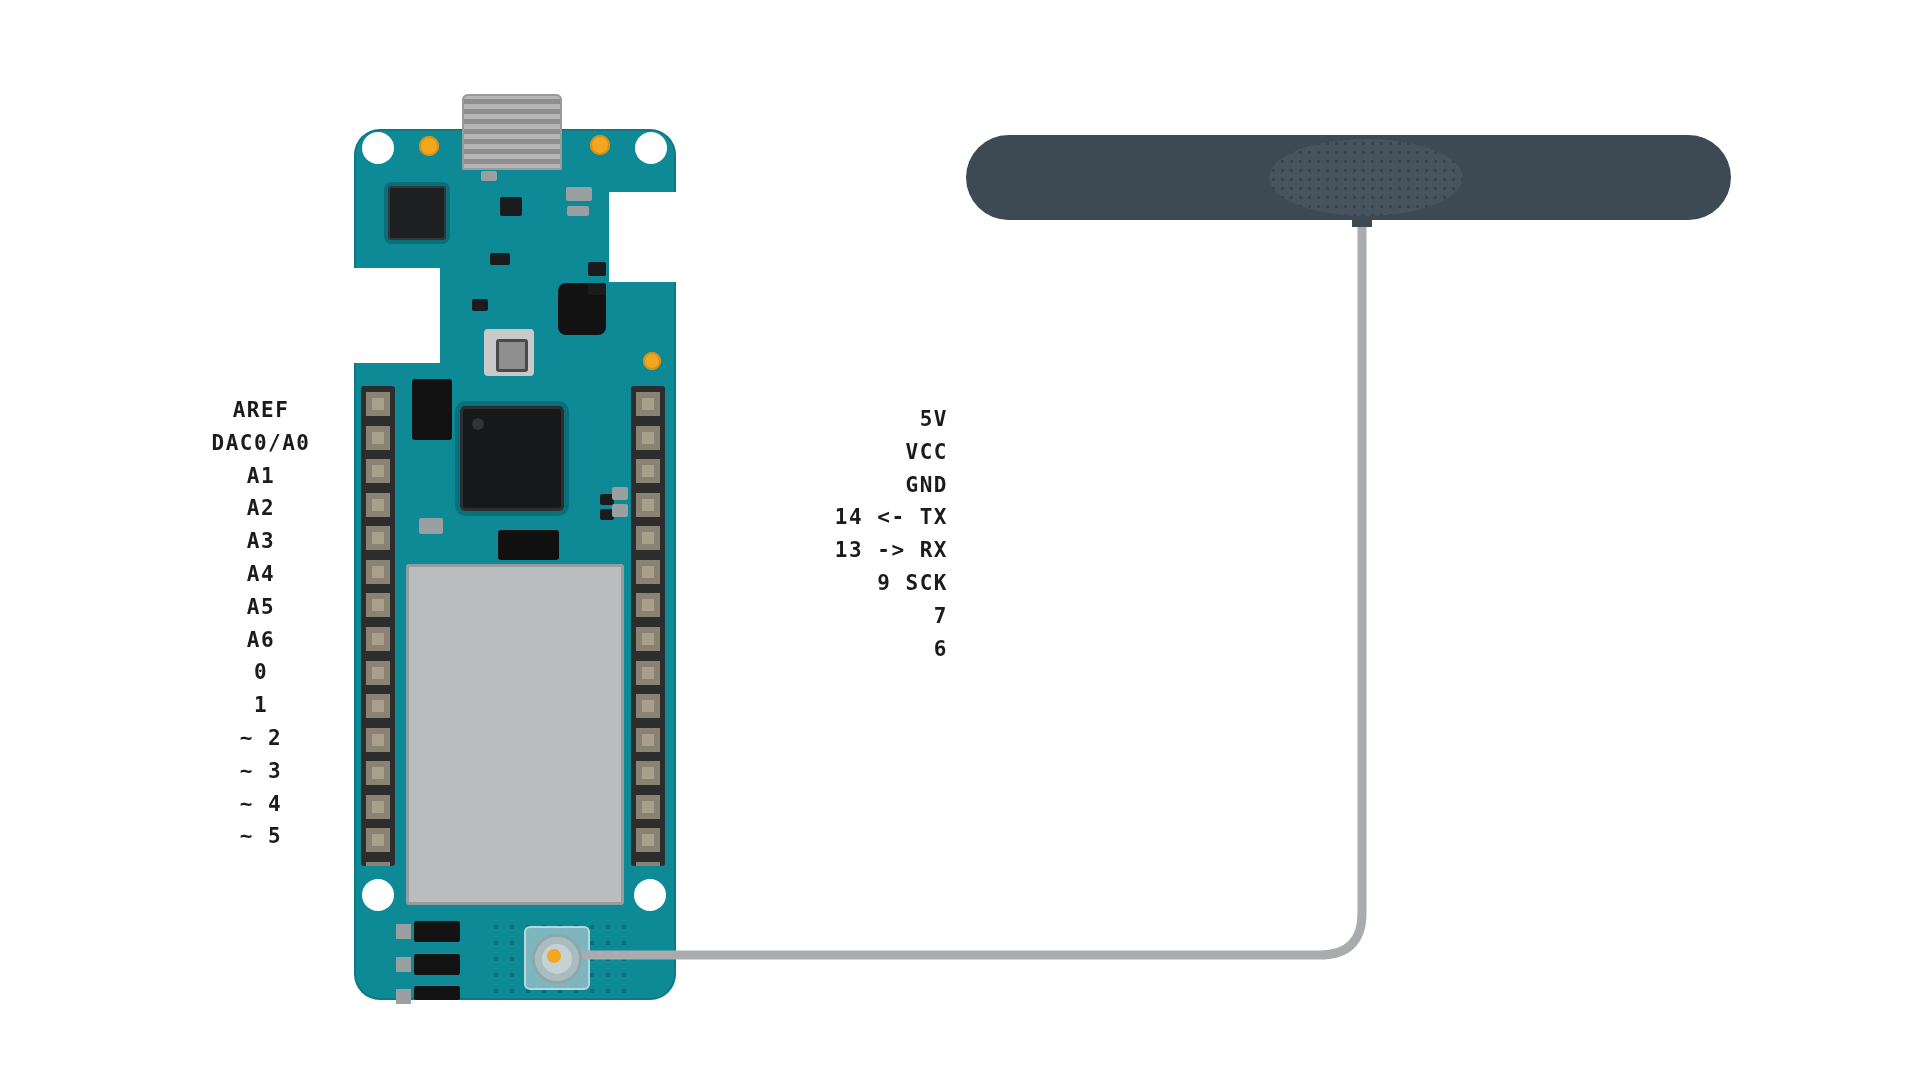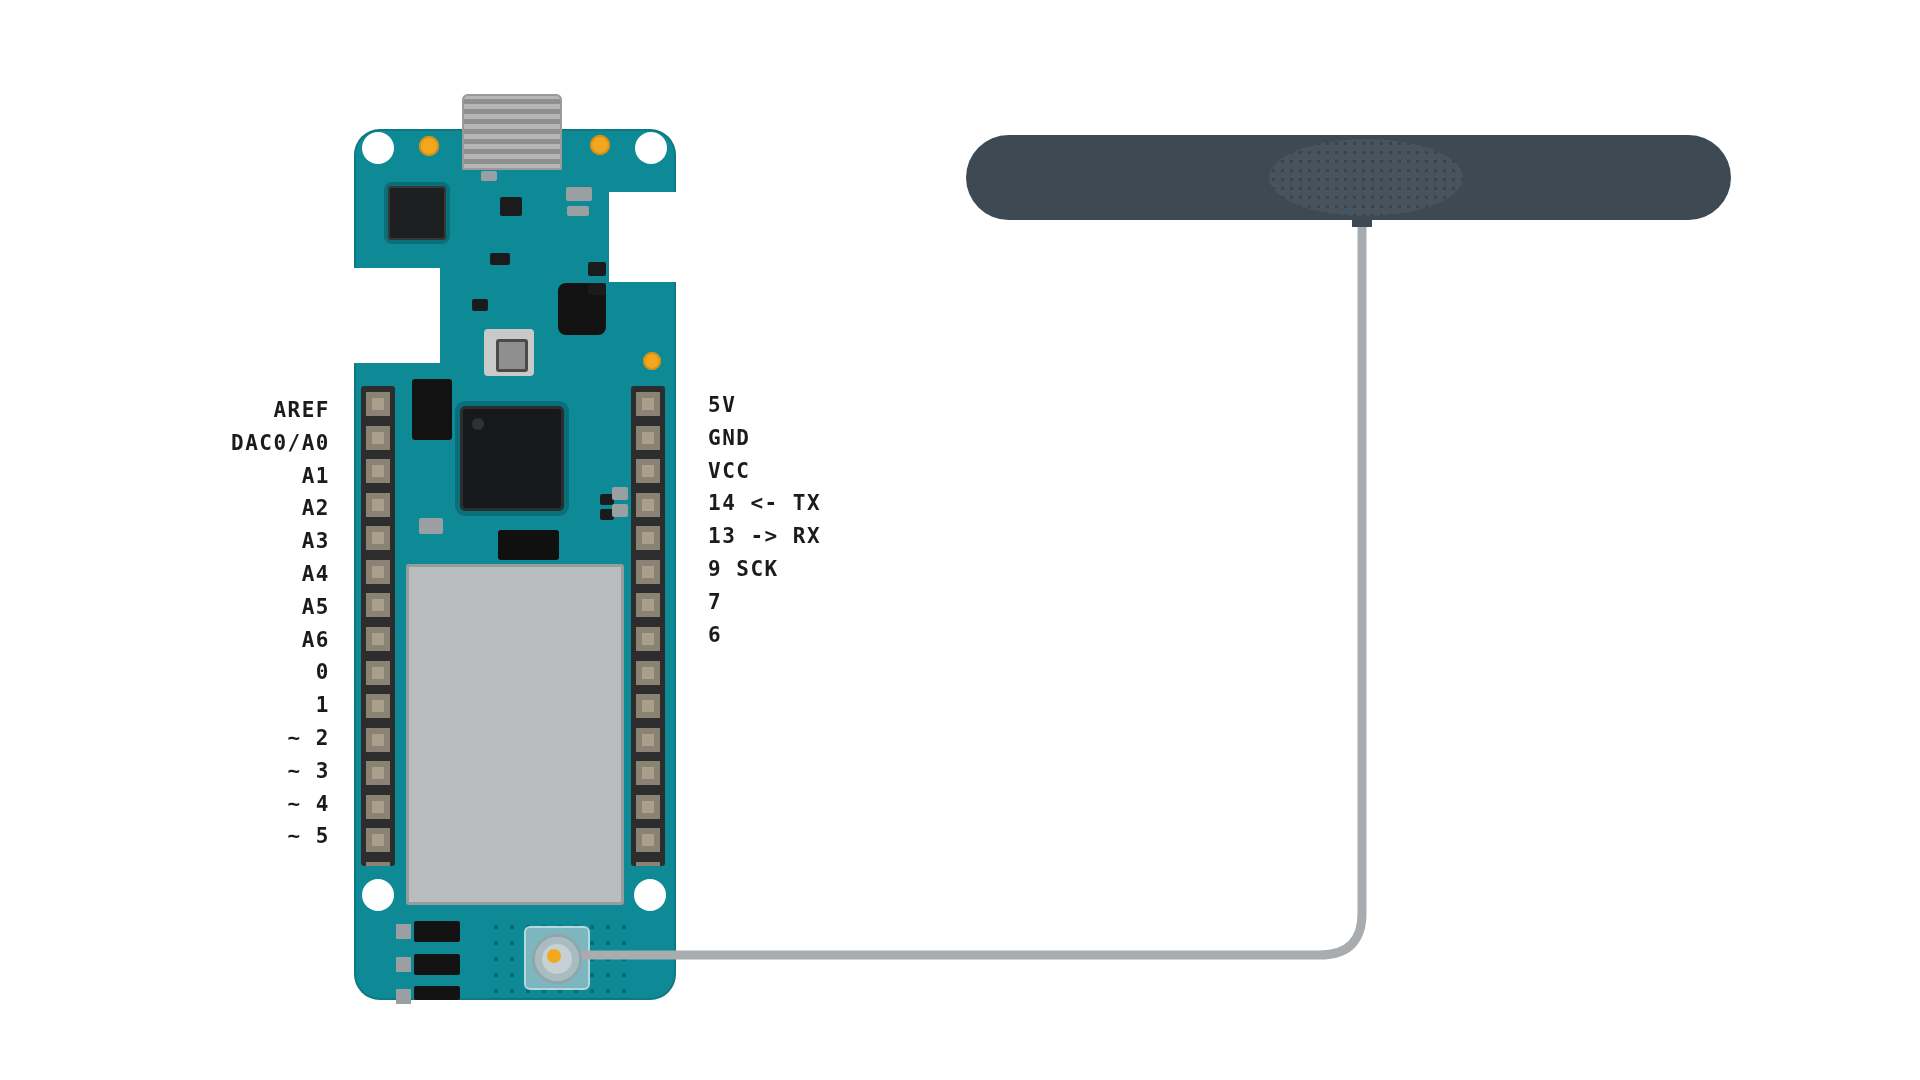--- a/index.html
+++ b/index.html
@@ -36,22 +36,22 @@
   #shield{left:406px;top:564px;width:212px;height:335px;background:#b9bdbe;border:3px solid #969b9d;border-radius:3px;}
 
   .pinstrip{width:34px;height:480px;background:#2d2d2d;border-radius:3px;}
   .pinstrip .pads{position:absolute;left:5px;right:5px;top:6px;bottom:0;
       background:repeating-linear-gradient(180deg,#8a8272 0 24px,rgba(0,0,0,0) 24px 33.57px);}
   .pinstrip .pads2{position:absolute;left:11px;right:11px;top:12px;bottom:0;
       background:repeating-linear-gradient(180deg,#a99f8b 0 12px,rgba(0,0,0,0) 12px 33.57px);}
 
   .pin-labels{font-weight:bold;font-size:21px;letter-spacing:1.5px;color:#1b1b1b;}
   .pin-labels div{height:32.8px;line-height:32.8px;white-space:pre;}
-  #labels-left{left:140px;top:394px;width:190px;text-align:right;}
-  #labels-right{left:688px;top:389px;width:260px;text-align:left;margin-left:20px;}
+  #labels-left{left:166px;top:394px;width:190px;text-align:center;}
+  #labels-right{left:688px;top:403px;width:260px;text-align:right;}
 
   .bconn{background:#131313;border-radius:2px;}
   .bpad{background:#9aa0a2;}
   #dots{left:488px;top:919px;width:144px;height:82px;
         background-image:radial-gradient(circle,#0a6d77 2.2px,rgba(0,0,0,0) 2.5px);
         background-size:16px 16px;}
 
   #ufl-base{left:524px;top:926px;width:62px;height:60px;background:#7db6be;border:2px solid #b5d8dc;border-radius:6px;}
   #ufl{left:532px;top:934px;width:44px;height:44px;border-radius:50%;background:#c6d1d3;
        border:3px solid #8fa6aa;box-shadow:inset 0 0 0 7px #a9bdc0;}
@@ -133,22 +133,22 @@
     <div>A6</div>
     <div>0</div>
     <div>1</div>
     <div>~ 2</div>
     <div>~ 3</div>
     <div>~ 4</div>
     <div>~ 5</div>
   </div>
   <div id="labels-right" class="abs pin-labels">
     <div>5V</div>
+    <div>VCC</div>
     <div>GND</div>
-    <div>VCC</div>
     <div>14 &lt;- TX</div>
     <div>13 -&gt; RX</div>
     <div>9 SCK</div>
     <div>7</div>
     <div>6</div>
   </div>
 
   <div class="abs bpad" style="left:396px;top:924px;width:15px;height:15px;"></div>
   <div class="abs bconn" style="left:414px;top:921px;width:46px;height:21px;"></div>
   <div class="abs bpad" style="left:396px;top:957px;width:15px;height:15px;"></div>

